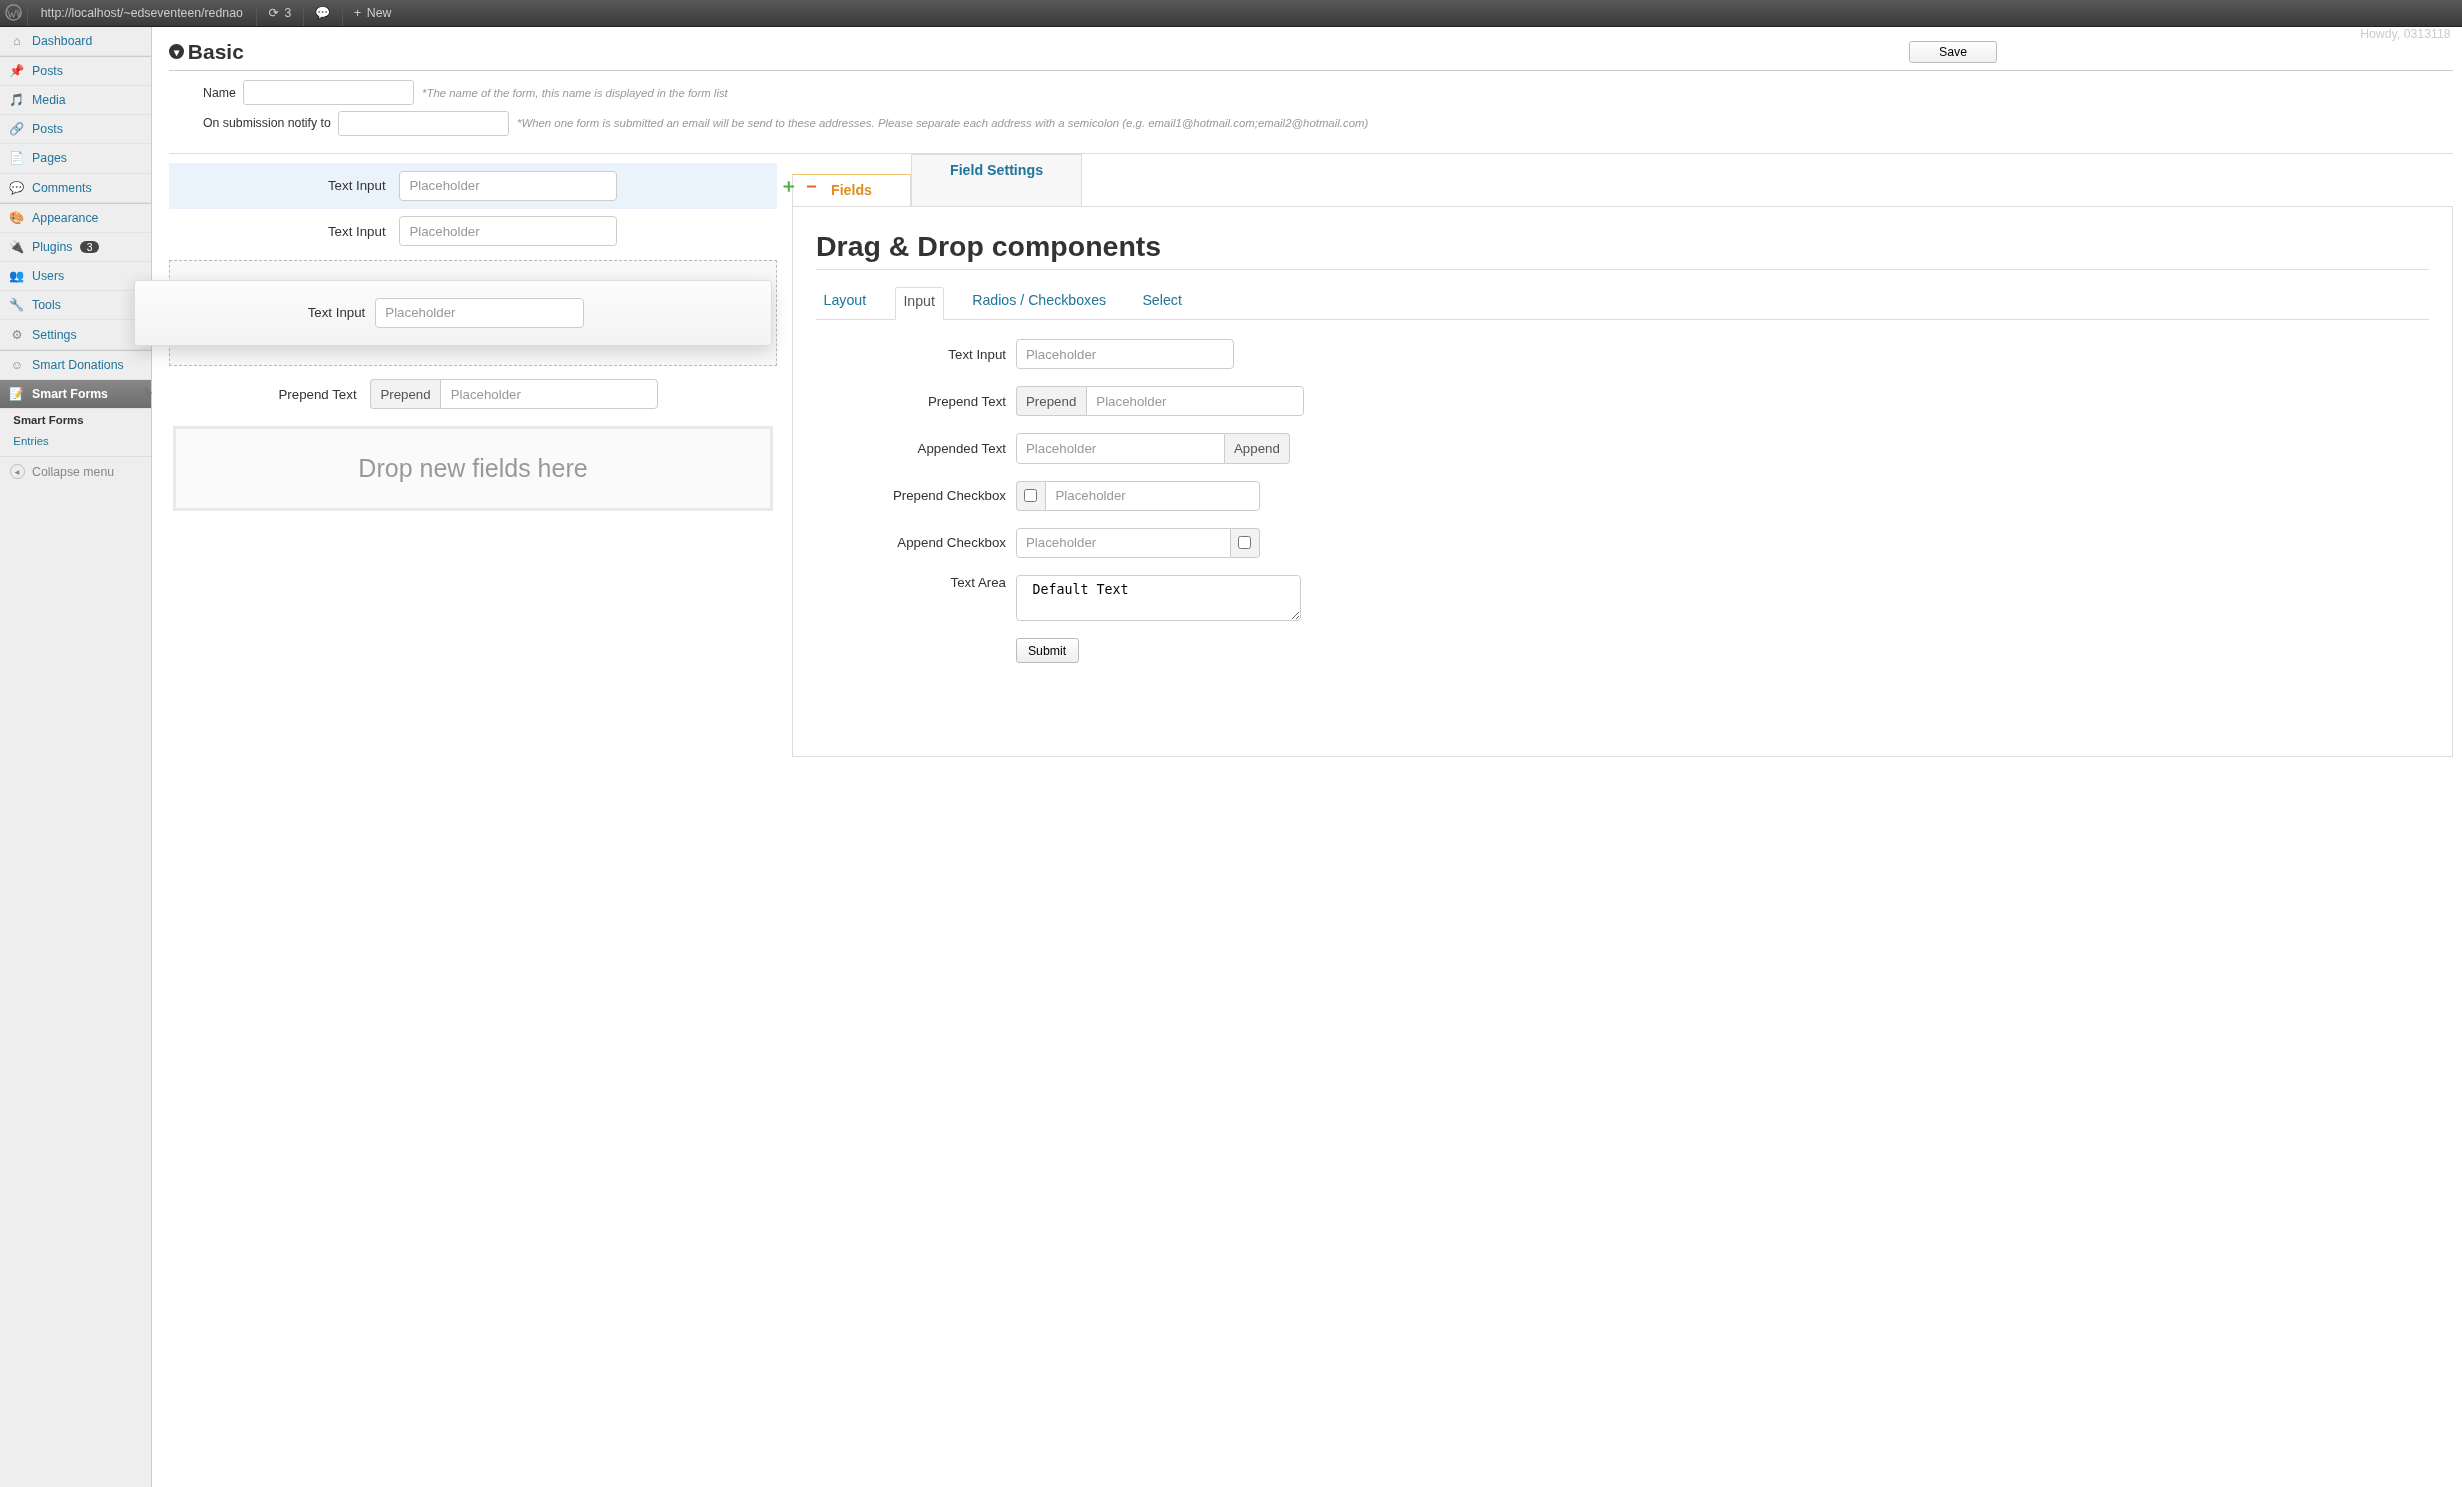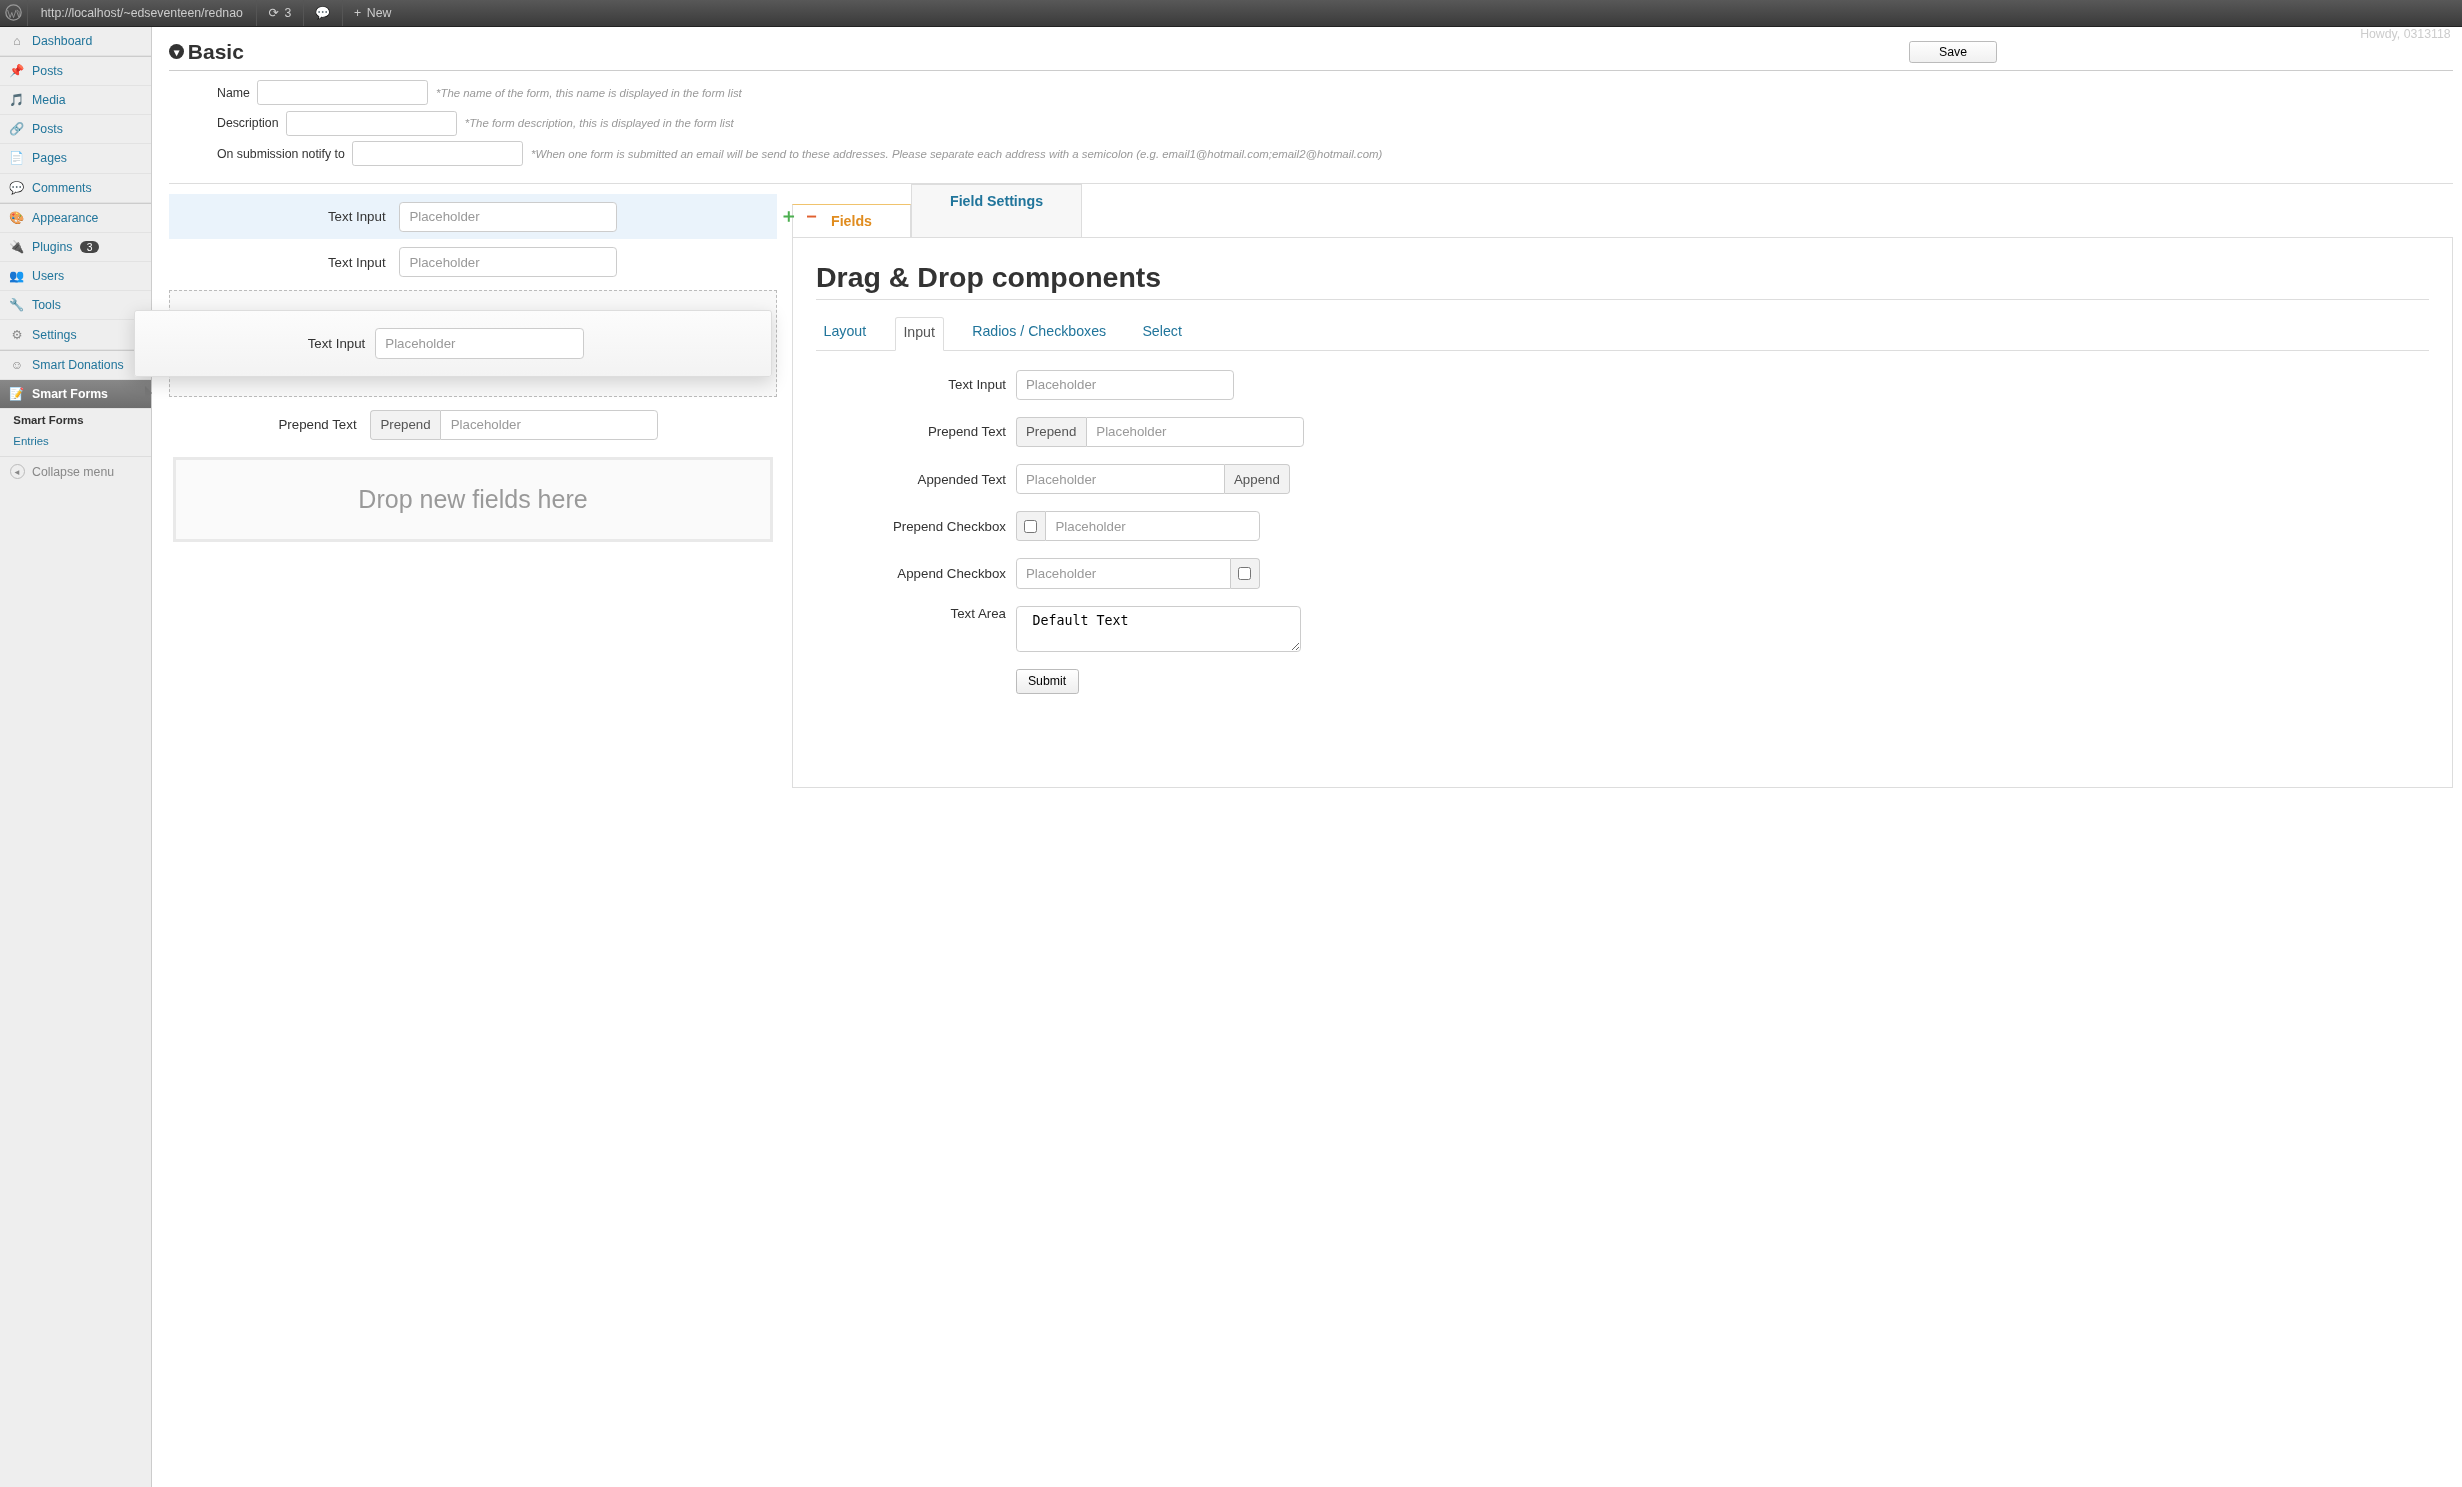--- a/index.html
+++ b/index.html
@@ -30,21 +30,21 @@
 .sidebar .collapse .cicon { width:15px; height:15px; border:0.9px solid #bbb; border-radius:50%; display:flex; align-items:center; justify-content:center; font-size:9.5px; color:#888;}
 
 
 .main { flex: 1; padding: 13.3px 9.5px 0 17px; position: relative; }
 .header-row { display:flex; align-items:center; border-bottom: 0.9px solid #ccc; padding-bottom: 5.7px; margin-bottom: 9.5px;}
 .header-row h2 { font-size: 21px; font-weight: bold; display:flex; align-items:center; gap:3.8px; }
 .header-row h2 .chev { width:15px; height:15px; background:#333; border-radius:50%; color:#fff; display:flex; align-items:center; justify-content:center; font-size:10.4px; }
 .header-row .save-wrap { margin-left:auto; margin-right: 456px; }
 .btn { background: linear-gradient(#fefefe,#f0f0f0); border:0.9px solid #bbb; border-radius:2.8px; padding:2.8px 28.5px; cursor:pointer; font-size:12.3px; }
 
-.form-settings { margin-left: 48px; }
+.form-settings { margin-left: 34px; }
 .form-settings .row { display:flex; align-items:center; gap:7.6px; margin-bottom:5.7px; font-size:12.3px; }
 .form-settings .row label { color:#333; }
 .form-settings input[type=text] { border:0.9px solid #ccc; border-radius:2.8px; padding:3.8px 5.7px; font-size:12.3px; height:25px; }
 .form-settings .hint { color:#999; font-style:italic; font-size:11.4px; }
 
 .builder { display:flex; gap:0; margin-top: 17px; border-top: 0.9px solid #ddd; }
 .canvas { width: 608px; padding-top: 9.5px; }
 .drop-row { display:flex; align-items:center; padding: 7.6px 11.4px; gap: 9.5px; position:relative; }
 .drop-row.selected { background: #eaf3fb; }
 .drop-row .lbl { width: 209px; text-align:right; font-size:13.3px; color:#333; padding-right:3.8px;}
@@ -196,25 +196,20 @@
       </div>
     </div>
 
     <div class="form-settings">
       <div class="row">
         <label>Name</label>
         <input type="text" style="width: 171px;">
         <span class="hint">*The name of the form, this name is displayed in the form list</span>
       </div>
       <div class="row">
-        <label>Description</label>
-        <input type="text" style="width: 171px;">
-        <span class="hint">*The form description, this is displayed in the form list</span>
-      </div>
-      <div class="row">
         <label>On submission notify to</label>
         <input type="text" style="width: 171px;">
         <span class="hint">*When one form is submitted an email will be send to these addresses. Please separate each address with a semicolon (e.g. email1@hotmail.com;email2@hotmail.com)</span>
       </div>
     </div>
 
     <div class="builder">
 
       <div class="canvas">
         <div class="drop-row selected">

